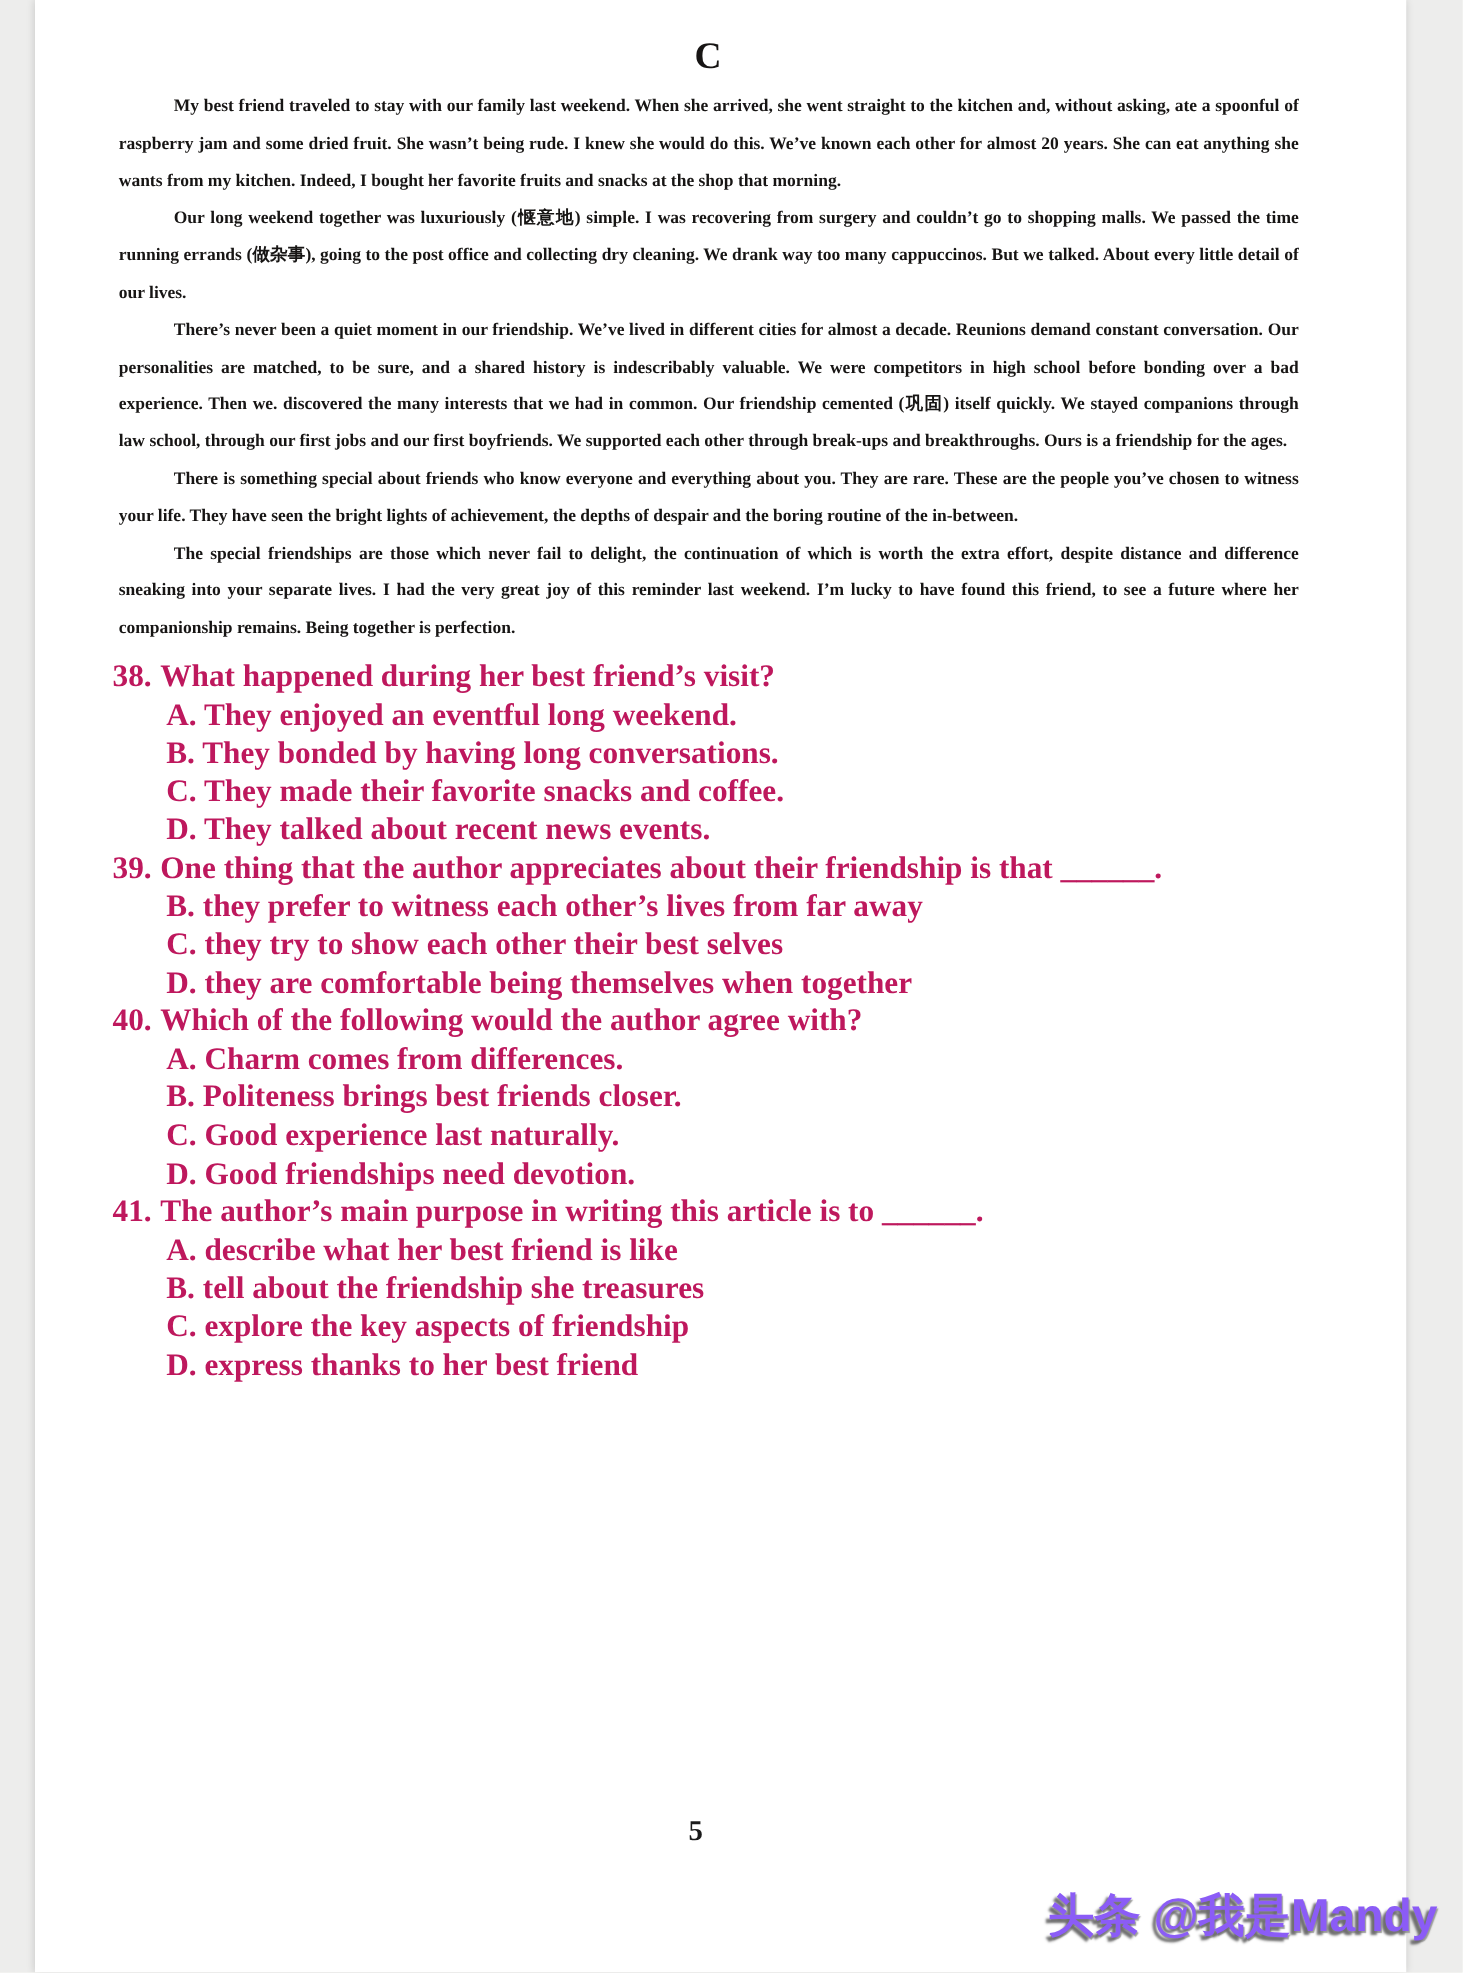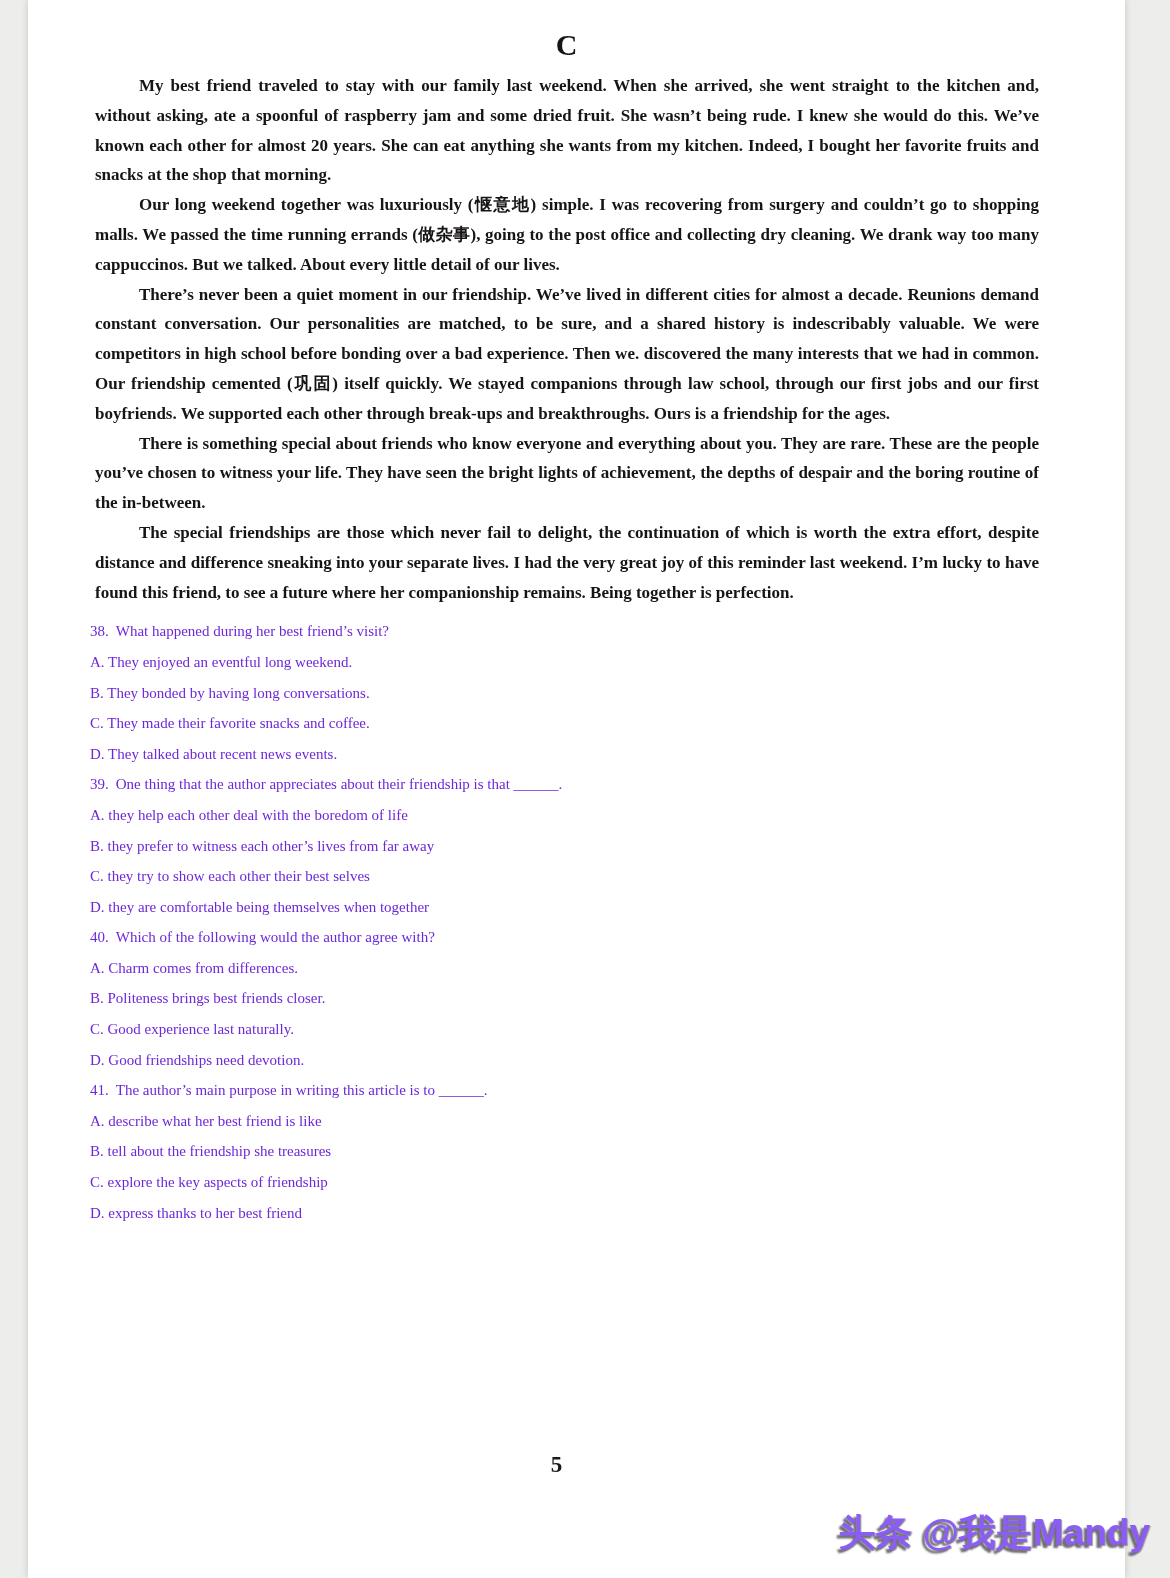--- a/index.html
+++ b/index.html
@@ -22,37 +22,37 @@
     color: #171514;
   }
   .section-title {
     text-align: center;
     font-size: 30px;
     font-weight: bold;
     letter-spacing: 1px;
     margin-bottom: 9px;
   }
   .passage p {
-    font-size: 17px;
+    font-size: 14px;
     line-height: 29.8px;
     font-weight: 600;
     text-align: justify;
     text-indent: 44px;
     color: #171514;
   }
   .questions {
     margin-left: -5px;
     margin-top: 9px;
-    font-size: 15px;
-    font-weight: 400;
+    font-size: 25px;
+    font-weight: 700;
     line-height: 30.6px;
-    color: #6d28d9;
+    color: #be185d;
   }
   .q-stem .q-num { margin-right: 7px; }
-  .q-option { }
+  .q-option { margin-left: 43px; }
   .page-number {
     position: absolute;
     left: 0; right: 40px;
     top: 1452px;
     text-align: center;
     font-size: 23px;
     font-weight: bold;
     color: #1a1a1a;
   }
   .watermark {
@@ -92,21 +92,20 @@
         <div class="q-option">A. They enjoyed an eventful long weekend.</div>
         <div class="q-option">B. They bonded by having long conversations.</div>
         <div class="q-option">C. They made their favorite snacks and coffee.</div>
         <div class="q-option">D. They talked about recent news events.</div>
       </div>
 
       <div class="question">
         <div class="q-stem">
           <span class="q-num">39.</span><span>One thing that the author appreciates about their friendship is that ______.</span>
         </div>
-        <div class="q-option">A. they help each other deal with the boredom of life</div>
         <div class="q-option">B. they prefer to witness each other’s lives from far away</div>
         <div class="q-option">C. they try to show each other their best selves</div>
         <div class="q-option">D. they are comfortable being themselves when together</div>
       </div>
 
       <div class="question">
         <div class="q-stem">
           <span class="q-num">40.</span><span>Which of the following would the author agree with?</span>
         </div>
         <div class="q-option">A. Charm comes from differences.</div>

